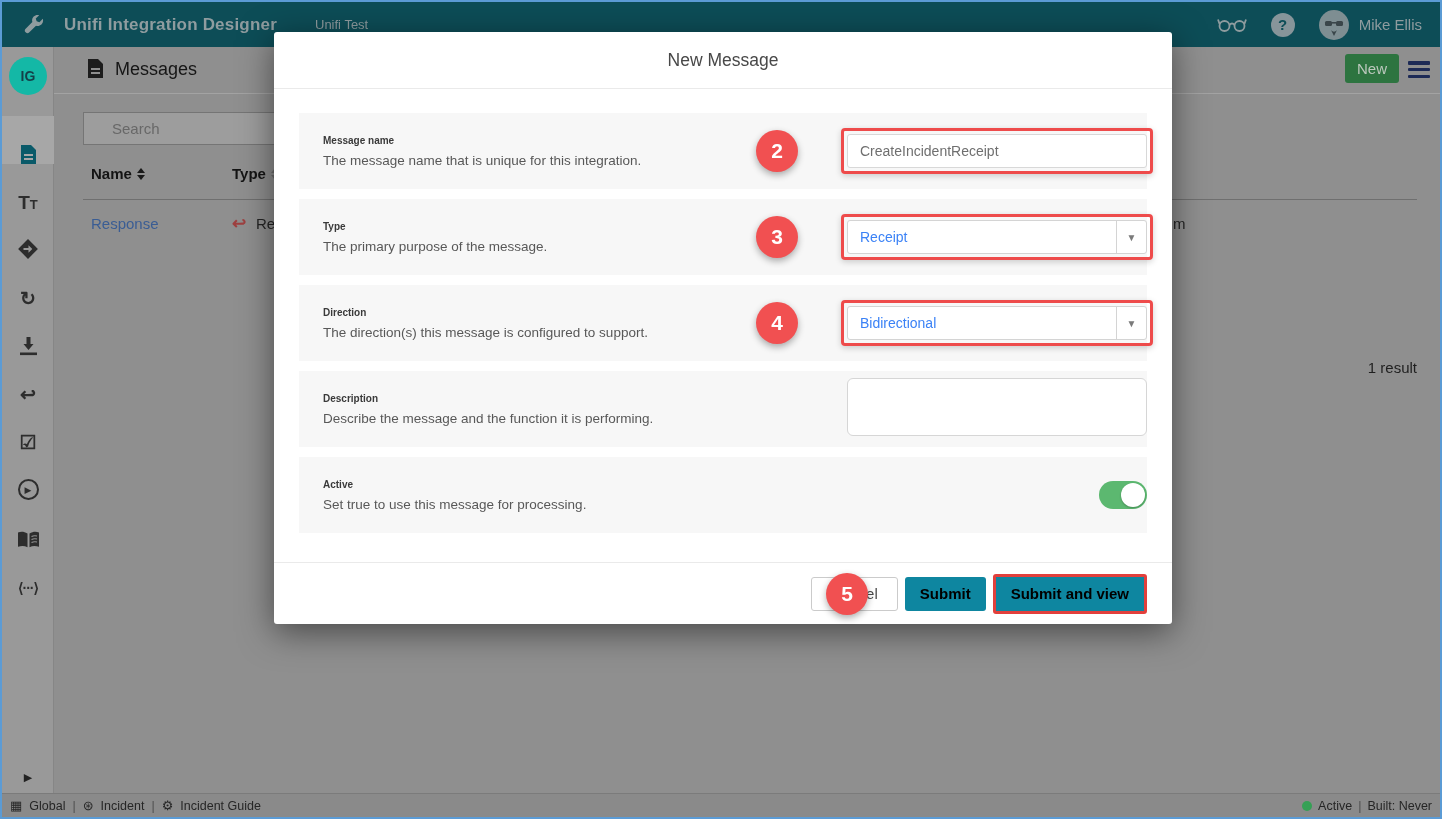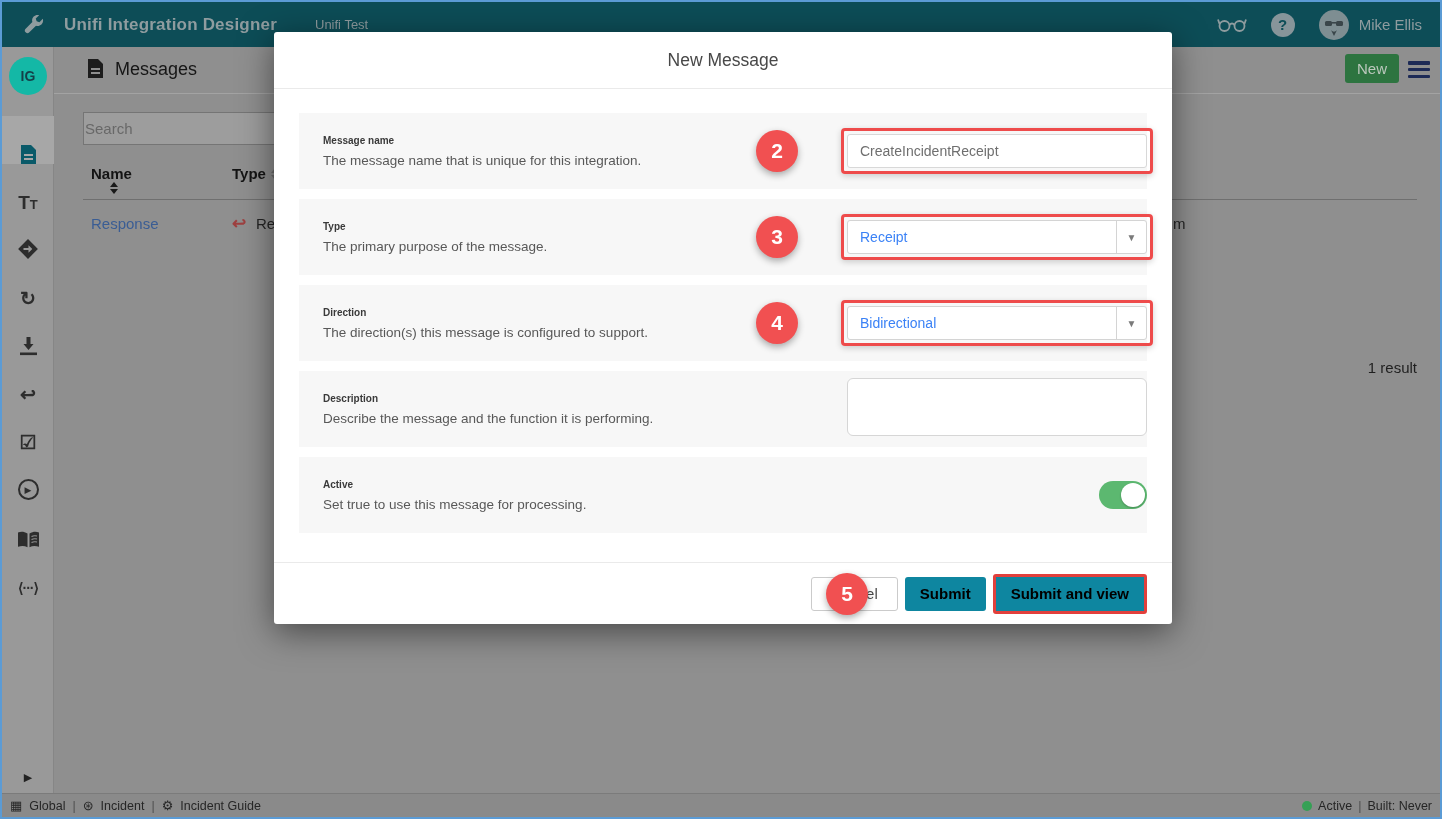--- a/index.html
+++ b/index.html
@@ -46,29 +46,29 @@
                 color:#161616; font-size:18px; }
   .doc-dark { color:#1d1d1d; display:flex; }
   .new-btn { position:absolute; top:7px; right:41px; width:54px; height:29px; background:#2d7440;
              color:#bcc8bd; font-size:15px; border:none; border-radius:3px; }
   .hamburger { position:absolute; top:14px; right:10px; width:22px; height:17px;
                display:flex; flex-direction:column; justify-content:space-between; }
   .hamburger span { display:block; height:3.5px; background:#1d2a56; border-radius:1px; }
 
   .search-box { position:absolute; left:29px; top:65px; width:215px; height:33px;
                 border:1px solid #757575; background:#9d9d9d; display:flex; align-items:stretch; }
-  .search-input { flex:1; background:transparent; border:none; outline:none; padding-left:1px;
+  .search-input { flex:1; background:transparent; border:none; outline:none; padding-left:28px;
                   font-size:15px; color:#333; font-family:"Liberation Sans", sans-serif; }
   .search-input::placeholder { color:#686868; opacity:1; }
   .search-btn { width:40px; border-left:1px solid #757575; display:flex; align-items:center; justify-content:flex-start; }
   .search-ring { width:13px; height:13px; border:2px solid #4c4c4c; border-radius:50%; margin-left:10px; }
 
   .col-headers { position:absolute; left:37px; top:118px; font-size:15px; font-weight:700; color:#141414; }
   .col-type { position:absolute; left:141px; top:0; display:flex; align-items:center; }
-  .col-name { display:flex; align-items:center;flex-direction:column; }
+  .col-name { display:flex; align-items:center; }
   .sort { display:inline-flex; flex-direction:column; gap:2px; margin-left:5px; }
   .sort i { display:block; width:0; height:0; border-left:4px solid transparent; border-right:4px solid transparent; }
   .sort .up { border-bottom:5px solid #1a1a1a; }
   .sort .dn { border-top:5px solid #1a1a1a; }
   .sort.faint .up { border-bottom-color:#6e6e6e; }
   .sort.faint .dn { border-top-color:#6e6e6e; }
   .tbl-divider { position:absolute; left:29px; right:23px; top:152px; height:1px; background:#6f6f6f; }
   .tbl-row { position:absolute; left:0; right:0; top:168px; height:22px; font-size:15px; }
   .row-name { position:absolute; left:37px; color:#3a5d94; }
   .row-type-icon { position:absolute; left:178px; top:-2px; color:#9e4040; font-size:17px; font-weight:700; }

